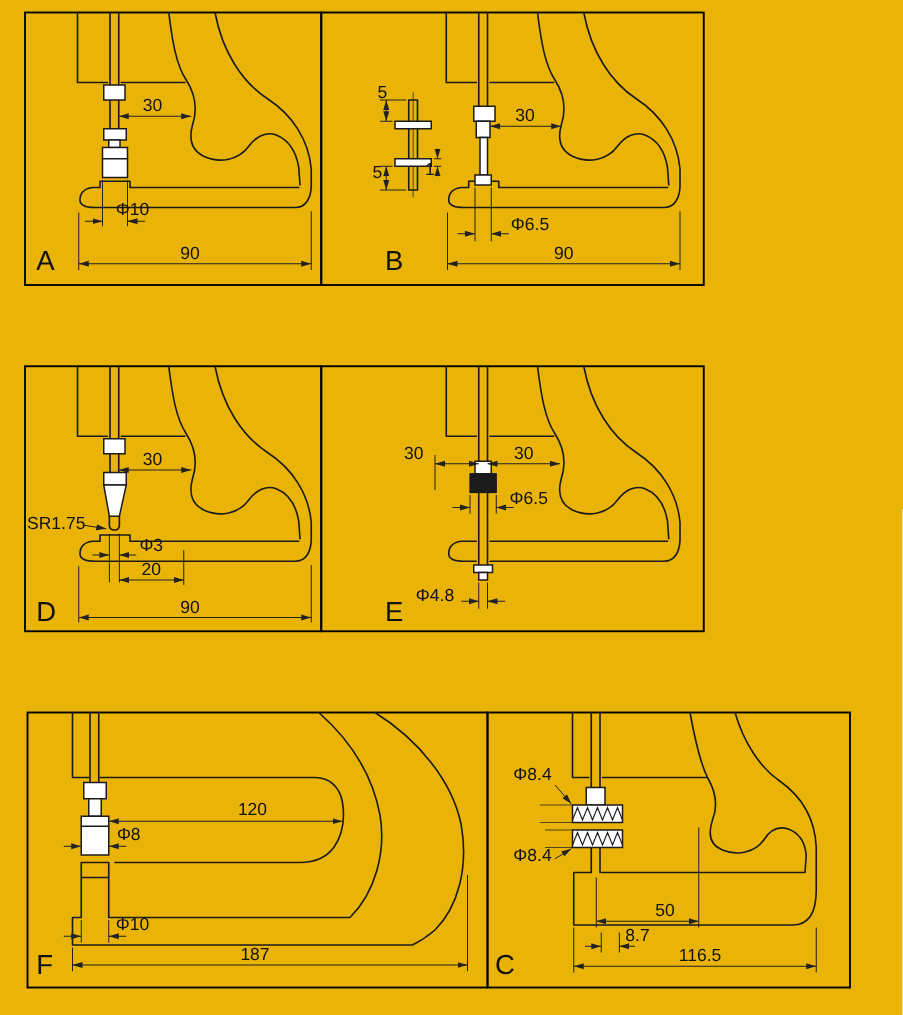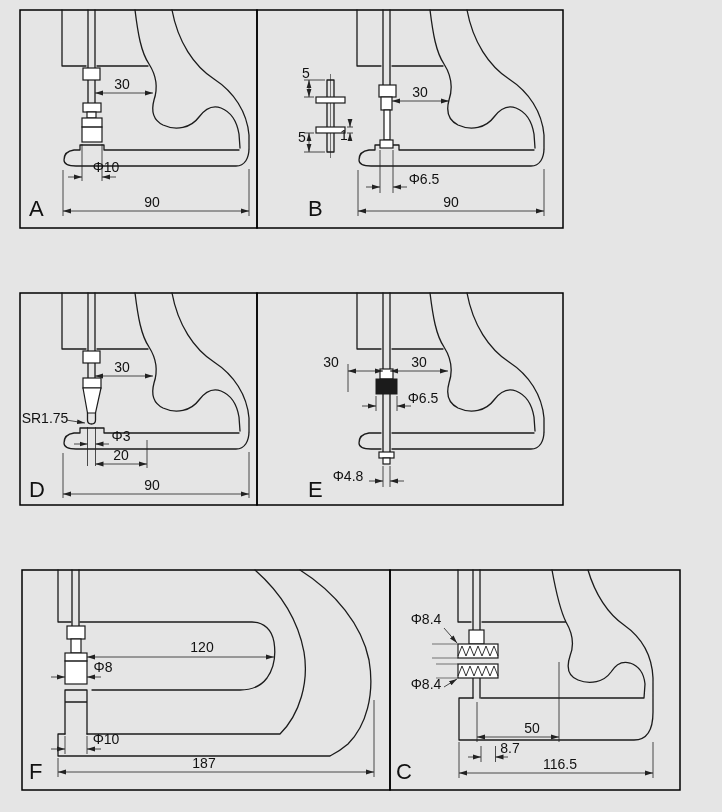--- a/index.html
+++ b/index.html
@@ -1,16 +1,16 @@
 <!DOCTYPE html>
 <html><head>
 <meta charset="utf-8">
 <style>
   html,body { margin:0; padding:0; background:#ffffff; }
-  .canvas { width:722px; height:812px; background:#e5e5e5; position:relative; font-family:"Liberation Sans",sans-serif; }
+  .canvas { width:722px; height:812px; background:#eab308; position:relative; font-family:"Liberation Sans",sans-serif; }
   svg { display:block; }
   .border { fill:none; stroke:#000; stroke-width:1.5; }
   .frame  { fill:none; stroke:#1b1b1b; stroke-width:1.3; stroke-linejoin:round; stroke-linecap:round; }
   .part   { fill:#ffffff; stroke:#1b1b1b; stroke-width:1.2; }
   .solid  { fill:#1b1b1b; stroke:#1b1b1b; stroke-width:1; }
   .dim    { fill:none; stroke:#222; stroke-width:0.8; }
   .thin   { fill:none; stroke:#222; stroke-width:0.6; }
   .knurl  { fill:none; stroke:#1b1b1b; stroke-width:0.9; }
   text { fill:#111; font-family:"Liberation Sans",sans-serif; }
   .dtxt { font-size:14px; text-anchor:middle; }

